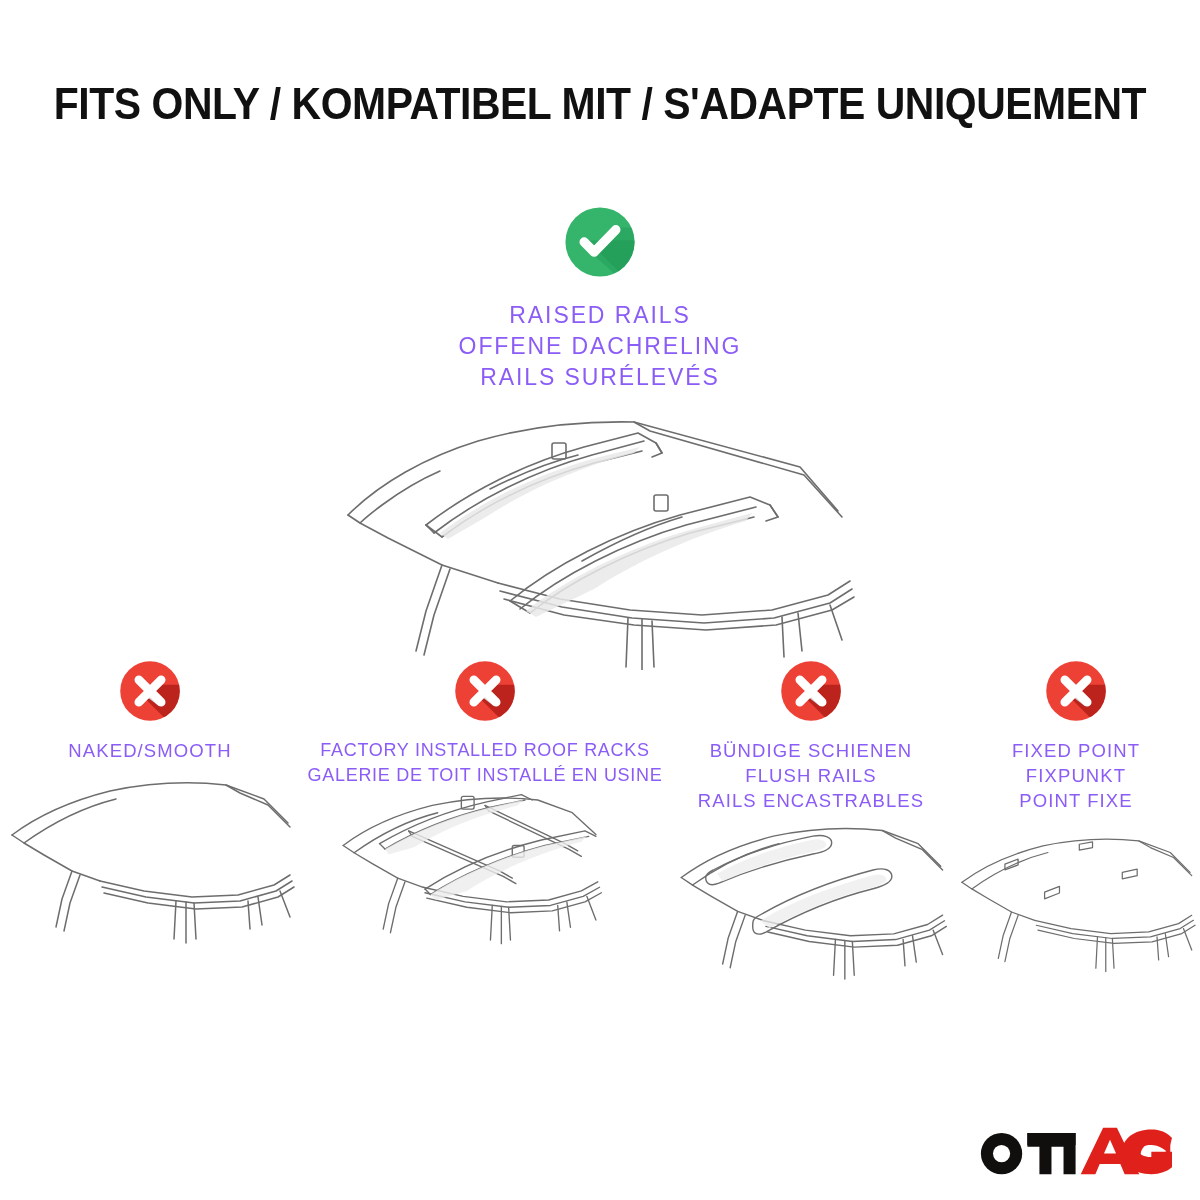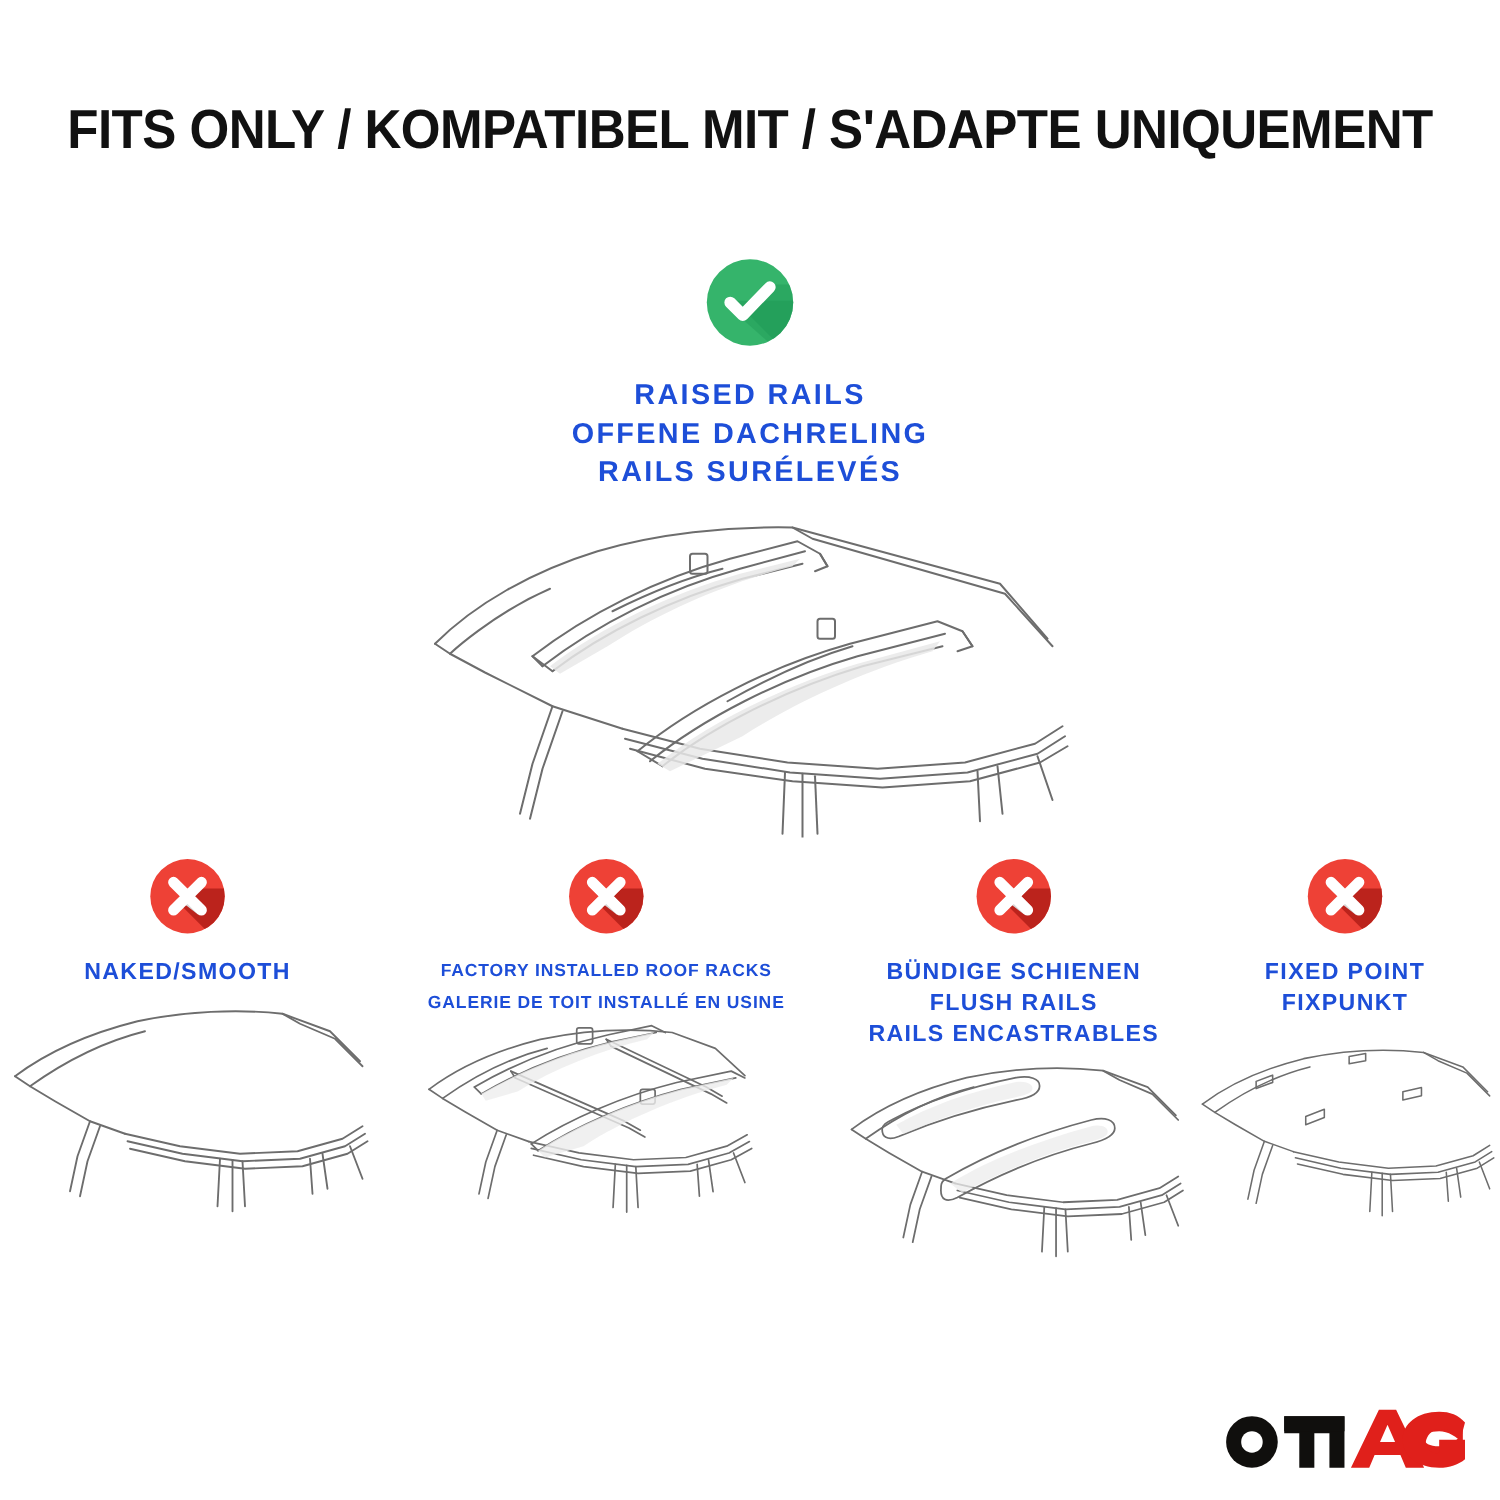--- a/index.html
+++ b/index.html
@@ -57,41 +57,41 @@
     height: 72px;
     vertical-align: top;
   }
   .badge svg { display: block; }
 
   .labels {
     margin-top: 22px;
     font-size: 23px;
     line-height: 31px;
     letter-spacing: 1.9px;
-    font-weight: 700;
-    color: #1d4ed8;
+    font-weight: 400;
+    color: #8b5cf6;
     text-transform: uppercase;
   }
   .labels .line { display: block; white-space: nowrap; }
 
   
   .hero-art {
     position: absolute;
     left: 330px;
     top: 405px;
     width: 540px;
     height: 265px;
   }
   .hero-art svg { display: block; width: 100%; height: 100%; }
 
   
   .cols {
     position: absolute;
     left: 0;
-    top: 686px;
+    top: 660px;
     width: 1200px;
     display: flex;
     align-items: flex-start;
   }
   .col {
     flex: 0 0 auto;
     text-align: center;
   }
   .col-1 { width: 300px; }
   .col-2 { width: 370px; }
@@ -99,21 +99,21 @@
   .col-4 { width: 248px; }
 
   .col .badge { width: 62px; height: 62px; }
 
   .col .labels {
     margin-top: 16px;
     font-size: 18.5px;
     line-height: 25px;
     letter-spacing: 1.1px;
   }
-  .col-2 .labels { font-size: 14px; letter-spacing: 0.7px; }
+  .col-2 .labels { font-size: 18px; letter-spacing: 0.7px; }
 
   .col-art {
     margin-top: 10px;
     height: 200px;
   }
   .col-art svg { display: block; width: 100%; height: 100%; }
   .art-1 { margin-top: 14px; }
   .art-2 { margin-top: -8px; }
   .art-3 { margin-top: 4px; }
   .art-4 { margin-top: 4px; }
@@ -394,20 +394,21 @@
           </g>
           <g clip-path="url(#xc4)">
             <path d="M52 48 L66 62 L64 74 L46 60 Z" fill="#d8d8d8"></path>
           </g>
           <path d="M32 32 L68 68 M68 32 L32 68" stroke="#ffffff" stroke-width="14" stroke-linecap="round" fill="none"></path>
         </svg>
       </span>
       <div class="labels">
         <span class="line">FIXED POINT</span>
         <span class="line">FIXPUNKT</span>
+        <span class="line">POINT FIXE</span>
       </div>
       <div class="col-art art-4">
         <svg viewBox="0 0 300 200" aria-hidden="true">
           <g fill="none" stroke="#6d6d6d" stroke-width="1.5" stroke-linejoin="round" stroke-linecap="round">
             <path d="M12 58 C36 40 70 24 110 14 C148 6 190 4 226 8 L264 22 L288 46"></path>
             <path d="M12 58 L24 66 C52 46 84 30 116 22"></path>
             <path d="M24 66 L44 78 L72 94 L100 104"></path>
             <path d="M72 94 L62 122 L56 150"></path>
             <path d="M80 98 L70 126 L64 154"></path>
             <path d="M100 104 L144 114 L192 120 L238 118 L274 108 L290 98"></path>

